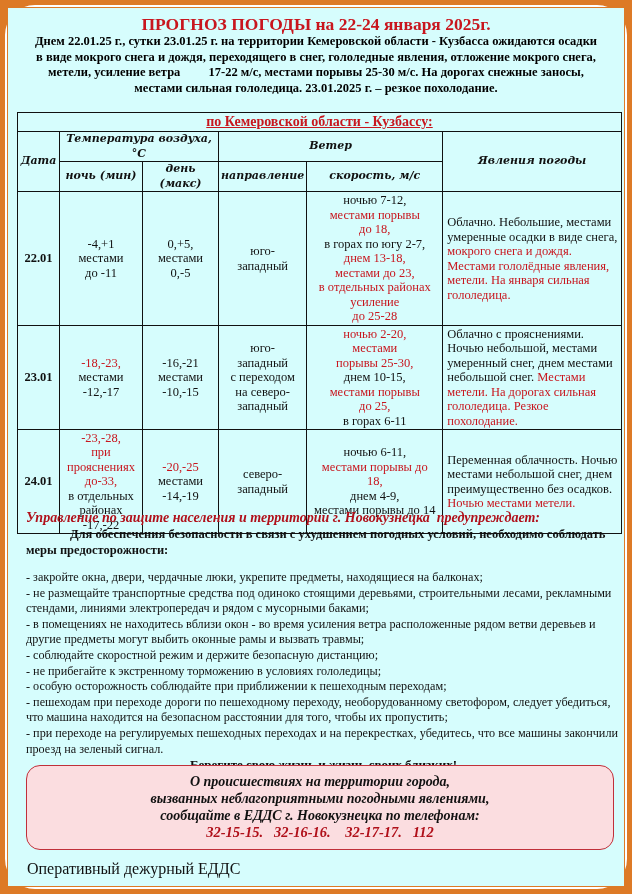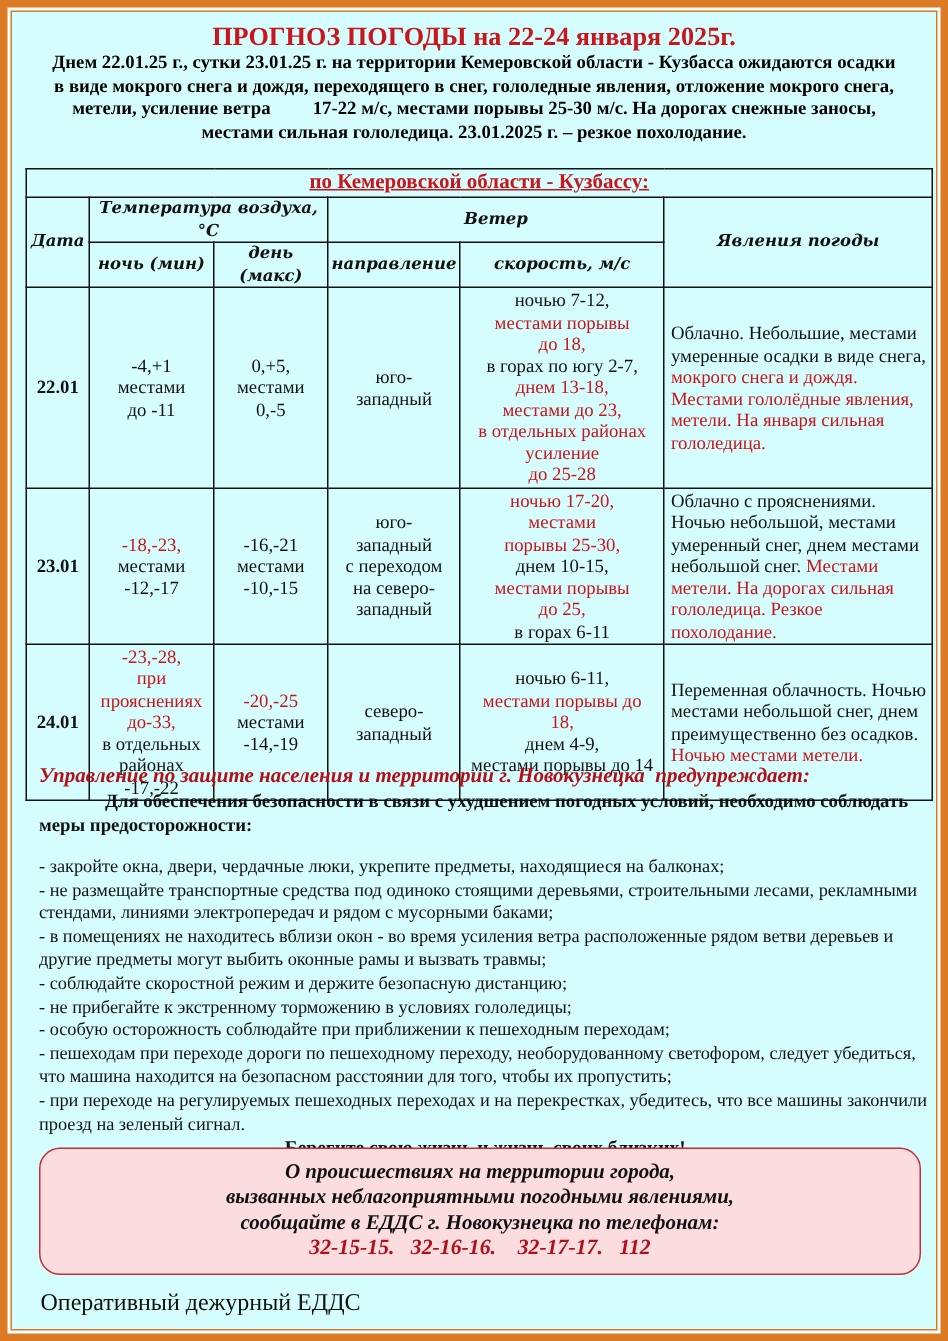--- a/index.html
+++ b/index.html
@@ -1,18 +1,18 @@
 <!DOCTYPE html>
 <html><head>
 <meta charset="utf-8">
 <style>
   html, body { margin:0; padding:0; }
   body { width:632px; height:894px; background:#fff; font-family:"Liberation Serif", serif; color:#111; }
   .frame { position:absolute; left:0; top:0; width:632px; height:894px; box-sizing:border-box; background:#dd7a26; padding:5px; }
-  .frame-inner { width:100%; height:100%; box-sizing:border-box; background:#fff; padding:2px; }
+  .frame-inner { width:100%; height:100%; box-sizing:border-box; background:#fff; padding:2px;border-radius:30px; }
   .frame-line { width:100%; height:100%; box-sizing:border-box; border:1px solid #dd7a26; background:#d6fdfd; position:relative; }
   .hdr { text-align:center; padding-top:6px; }
   .title { color:#c8161e; font-weight:bold; font-size:17.5px; line-height:20px; }
   .subtitle { font-style:italic; font-size:12.5px; line-height:15px; }
   .warn { color:#000000; font-weight:bold; font-size:12.5px; line-height:15.5px; padding:0 6px; }
   table.fc { position:absolute; left:9px; top:104px; width:605px; border-collapse:collapse; font-size:12.5px; line-height:14.5px; }
   table.fc td, table.fc th { border:1.5px solid #111; text-align:center; vertical-align:middle; padding:0 2px; }
   .region { color:#c8161e; font-weight:bold; text-decoration:underline; font-size:14px; height:18px; }
   th.h { font-style:italic; font-weight:bold; font-size:12.5px; font-family:"DejaVu Serif", serif; font-size:11px; }
   .red { color:#c8161e; }
@@ -114,21 +114,21 @@
                 <div>-10,-15</div>
               </td>
               <td>
                 <div>юго-</div>
                 <div>западный</div>
                 <div>с переходом</div>
                 <div>на северо-</div>
                 <div>западный</div>
               </td>
               <td>
-                <div class="red">ночью 17-20,</div>
+                <div class="red">ночью 2-20,</div>
                 <div class="red">местами</div>
                 <div class="red">порывы 25-30,</div>
                 <div>днем 10-15,</div>
                 <div class="red">местами порывы</div>
                 <div class="red">до 25,</div>
                 <div>в горах 6-11</div>
               </td>
               <td class="phen"><span>Облачно с прояснениями. Ночью небольшой, местами умеренный снег, днем местами небольшой снег. </span><span class="red">Местами метели. На дорогах сильная гололедица. Резкое похолодание.</span></td>
             </tr>
             <tr style="height: 104px;">

